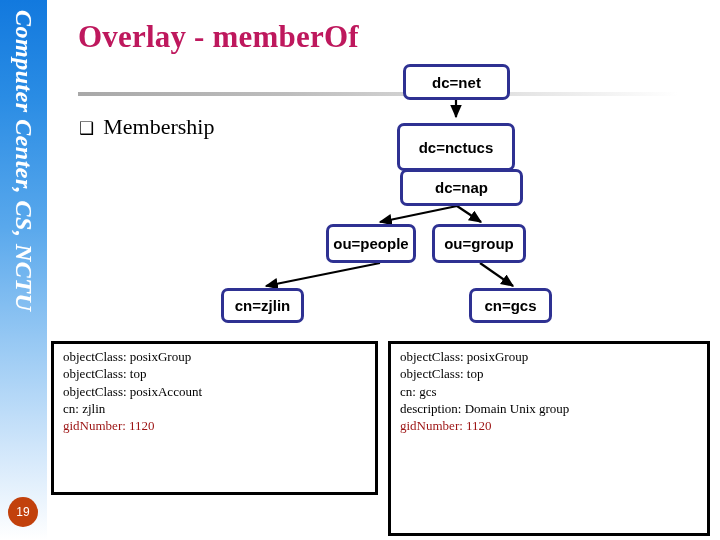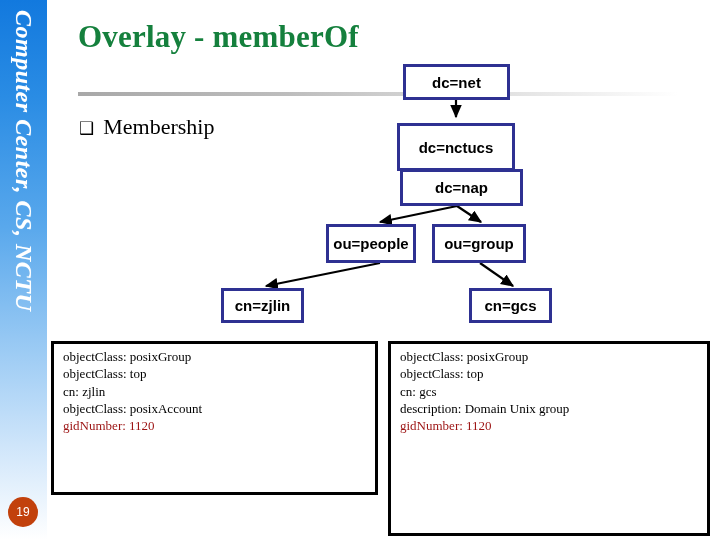--- a/index.html
+++ b/index.html
@@ -66,21 +66,21 @@
     display: flex;
     align-items: center;
     justify-content: center;
   }
 
   
   #title {
     position: absolute;
     left: 78px;
     top: 19px;
-    color: #15803d;
+    color: #be185d;
     font-family: "Liberation Serif", serif;
     font-size: 31px;
     font-weight: bold;
     letter-spacing: 0.2px;
     white-space: nowrap;
   }
   #title-rule {
     position: absolute;
     left: 78px;
     top: 92px;
@@ -109,21 +109,21 @@
     font-family: "Liberation Serif", serif;
     font-size: 22px;
     color: #000000;
   }
 
   
   .node {
     position: absolute;
     box-sizing: border-box;
     border: 3px solid #2e3192;
-    border-radius: 0;
+    border-radius: 7px;
     background: #ffffff;
     color: #000000;
     font-family: "Liberation Sans", sans-serif;
     font-size: 15px;
     font-weight: bold;
     display: flex;
     align-items: center;
     justify-content: center;
     white-space: nowrap;
     z-index: 3;
@@ -213,22 +213,22 @@
         <span>cn=zjlin</span>
       </div>
       <div class="node" style="left: 469px; top: 288px; width: 83px; height: 35px; border-color: rgb(46, 49, 146);">
         <span>cn=gcs</span>
       </div>
     </div>
 
   <div class="attrbox" id="attrbox-left">
       <div class="line">objectClass: posixGroup</div>
       <div class="line">objectClass: top</div>
+      <div class="line">objectClass: posixAccount</div>
       <div class="line">cn: zjlin</div>
-      <div class="line">objectClass: posixAccount</div>
       <div class="line hl" style="color: rgb(156, 19, 19);">gidNumber: 1120</div>
     </div>
   <div class="attrbox" id="attrbox-right">
       <div class="line">objectClass: posixGroup</div>
       <div class="line">objectClass: top</div>
       <div class="line">cn: gcs</div>
       <div class="line">description: Domain Unix group</div>
       <div class="line hl" style="color: rgb(156, 19, 19);">gidNumber: 1120</div>
     </div>
 

